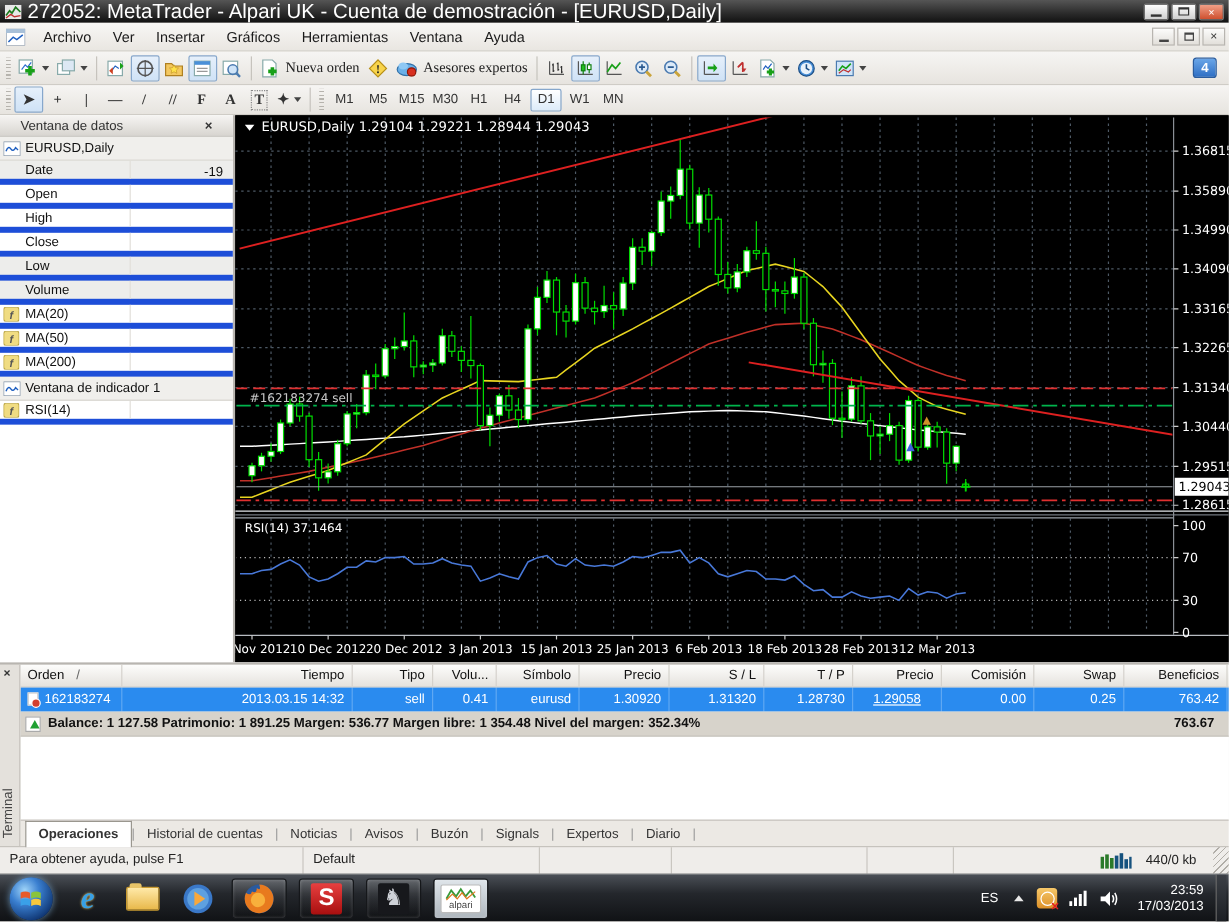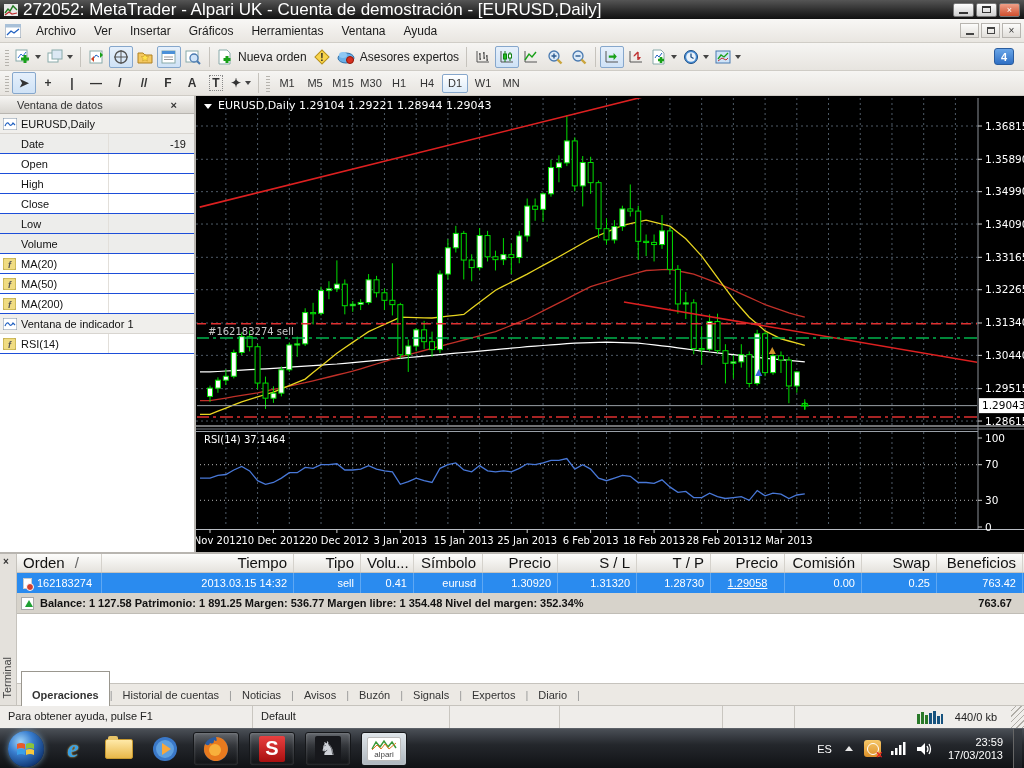--- a/index.html
+++ b/index.html
@@ -24,65 +24,65 @@
   .mdi-btn { width:19px; height:15px; border:1px solid #b8b5b0; background:linear-gradient(#fcfcfb,#e2dfda); margin-left:2px; font-size:10px; line-height:13px; text-align:center; color:#333; }
   .mdi-btn .mini { display:block; width:8px; height:2px; background:#444; margin:9px auto 0; }
   .mdi-btn .maxi { display:block; width:8px; height:7px; border:1px solid #444; border-top-width:2px; margin:3px auto 0; }
 
   
   .toolbar { background:linear-gradient(#f6f5f3,#e7e4df); border-bottom:1px solid #cfccc6; display:flex; align-items:center; padding:0 2px; }
   .t1 { height:28px; flex:0 0 28px; }
   .t2 { height:25px; flex:0 0 25px; }
   .grip { width:4px; height:18px; margin:0 3px; background:repeating-linear-gradient(0deg,#b6b3ad 0 1px,transparent 1px 3px); }
   .sep { width:1px; height:20px; background:#c6c3bd; margin:0 4px; }
-  .tb { height:22px; min-width:24px; display:flex; align-items:center; justify-content:center; border:1px solid transparent; border-radius:2px; padding:0 2px; font-size:12px; color:#222; }
+  .tb { height:22px; min-width:24px; display:flex; align-items:center; justify-content:center; border:1px solid transparent; border-radius:2px; padding:0 2px; font-size:12px; color:#222;font-family:Liberation Serif, serif; }
   .tb.pressed { border:1px solid #86a7cc; background:linear-gradient(#e6f0fb,#cfe2f6); }
   .tb .lbl { margin-left:5px; font-size:12px; }
   .dd { width:0; height:0; border-left:3px solid transparent; border-right:3px solid transparent; border-top:4px solid #444; margin-left:4px; }
   .tf { height:19px; min-width:26px; text-align:center; font-size:11px; color:#333; border:1px solid transparent; border-radius:2px; line-height:17px; margin:0 1px; }
   .tf.active { border:1px solid #86a7cc; background:linear-gradient(#fff,#dcebf9); }
   .notif { margin-left:auto; margin-right:8px; width:20px; height:17px; background:linear-gradient(#6aa6e8,#2f6fc4); border:1px solid #2a5c9e; border-radius:3px; color:#fff; font-size:11px; font-weight:bold; text-align:center; line-height:16px; }
   .glyph-tool { font-size:12px; font-weight:bold; color:#333; }
 
   
   .main { flex:1 1 auto; display:flex; min-height:0; }
   .dw { width:196px; flex:0 0 196px; background:#fff; border-right:2px solid #b8b5b0; display:flex; flex-direction:column; }
   .dw-head { height:18px; background:linear-gradient(#f6f5f3,#d8d5d0); border-bottom:1px solid #b8b5b0; display:flex; align-items:center; padding:0 17px; font-size:11px; color:#333; }
   .dw-close { margin-left:auto; font-size:11px; color:#333; font-weight:bold; }
-  .dw-row { height:20px; display:flex; align-items:center; font-size:11px; color:#111; border-bottom:1px solid #1d4ed8; }
+  .dw-row { height:20px; display:flex; align-items:center; font-size:11px; color:#111; border-bottom:5px solid #1d4ed8; }
   .dw-row.striped { background:#ededeb; }
   .dw-row.symbol { background:#f0efec; border-bottom:1px solid #d8d5d0; }
   .dw-row .ico { width:14px; height:12px; margin:0 4px 0 3px; flex:0 0 14px; }
   .dw-row .noico { width:21px; flex:0 0 21px; }
   .dw-row .lab { flex:1; }
   .dw-row .val { width:86px; text-align:right; padding-right:8px; border-left:1px solid #e2dfda; align-self:stretch; line-height:20px; }
   .dw-fill { flex:1; background:#fff; }
 
   .chart { flex:1 1 auto; position:relative; background:#000; }
   .chart svg { display:block; }
 
   
   .terminal { flex:0 0 153px; height:153px; background:#fff; border-top:2px solid #b8b5b0; display:flex; position:relative; }
   .t-side { width:17px; flex:0 0 17px; background:#e4e1dc; border-right:1px solid #c6c3bd; position:relative; }
   .t-close { position:absolute; top:2px; left:3px; font-size:10px; font-weight:bold; color:#333; }
   .t-label { position:absolute; bottom:6px; left:1px; writing-mode:vertical-rl; transform:rotate(180deg); font-size:11px; color:#444; }
   .t-body { flex:1; display:flex; flex-direction:column; min-width:0; }
   .t-header { height:19px; flex:0 0 19px; display:flex; background:linear-gradient(#fdfdfc,#e5e2dd); border-bottom:1px solid #c6c3bd; }
-  .t-hcell { font-size:15px; color:#111; line-height:18px; border-right:1px solid #d5d2cc; padding:0 6px; white-space:nowrap; overflow:hidden; }
+  .t-hcell { font-size:11px; color:#111; line-height:18px; border-right:1px solid #d5d2cc; padding:0 6px; white-space:nowrap; overflow:hidden; }
   .t-row { height:20px; flex:0 0 20px; display:flex; background:#2a8bef; color:#fff; }
   .t-cell { font-size:11px; line-height:20px; padding:0 6px; white-space:nowrap; overflow:hidden; border-right:1px solid rgba(255,255,255,0.25); }
   .ord-ico { display:inline-block; width:9px; height:11px; background:#fff; border:1px solid #ccc; position:relative; margin-right:5px; vertical-align:-2px; }
   .ord-ico::after { content:""; position:absolute; right:-3px; bottom:-3px; width:6px; height:6px; border-radius:50%; background:#d23f2e; border:1px solid #fff; }
   .t-balance { height:21px; flex:0 0 21px; display:flex; align-items:center; background:#d7d3cb; border-bottom:1px solid #c0bdb6; font-size:11px; font-weight:bold; color:#111; }
   .bal-ico { width:13px; height:13px; background:#fff; border:1px solid #aaa; margin:0 6px 0 4px; position:relative; }
   .bal-ico::after { content:""; position:absolute; left:2.5px; top:2px; width:0; height:0; border-left:4px solid transparent; border-right:4px solid transparent; border-bottom:7px solid #1fa032; }
   .bal-profit { margin-left:auto; padding-right:12px; }
   .t-fill { flex:1; background:#fff; }
   .t-tabs { height:22px; flex:0 0 22px; background:#ece9e4; border-top:1px solid #c6c3bd; display:flex; align-items:flex-end; padding-left:4px; }
-  .tab { font-size:11px; color:#333; padding:17px 10px 4px; display:flex; align-items:center; }
+  .tab { font-size:11px; color:#333; padding:4px 10px 4px; display:flex; align-items:center; }
   .tab.active { background:#fff; border:1px solid #9a978f; border-bottom:none; font-weight:bold; margin-bottom:-1px; padding-bottom:5px; }
   .tab-sep { color:#999; font-size:11px; padding-bottom:4px; }
 
   
   .statusbar { flex:0 0 23px; height:23px; background:#efedea; border-top:1px solid #c6c3bd; display:flex; align-items:center; font-size:11px; color:#222; }
   .st-cell { height:100%; line-height:21px; padding:0 8px; border-right:1px solid #c9c6c0; white-space:nowrap; }
   .st-right { margin-left:auto; display:flex; align-items:center; height:100%; padding-right:14px; }
   .st-grip { width:13px; height:100%; background:repeating-linear-gradient(135deg,transparent 0 3px,#b0ada7 3px 4px); }
 
   

